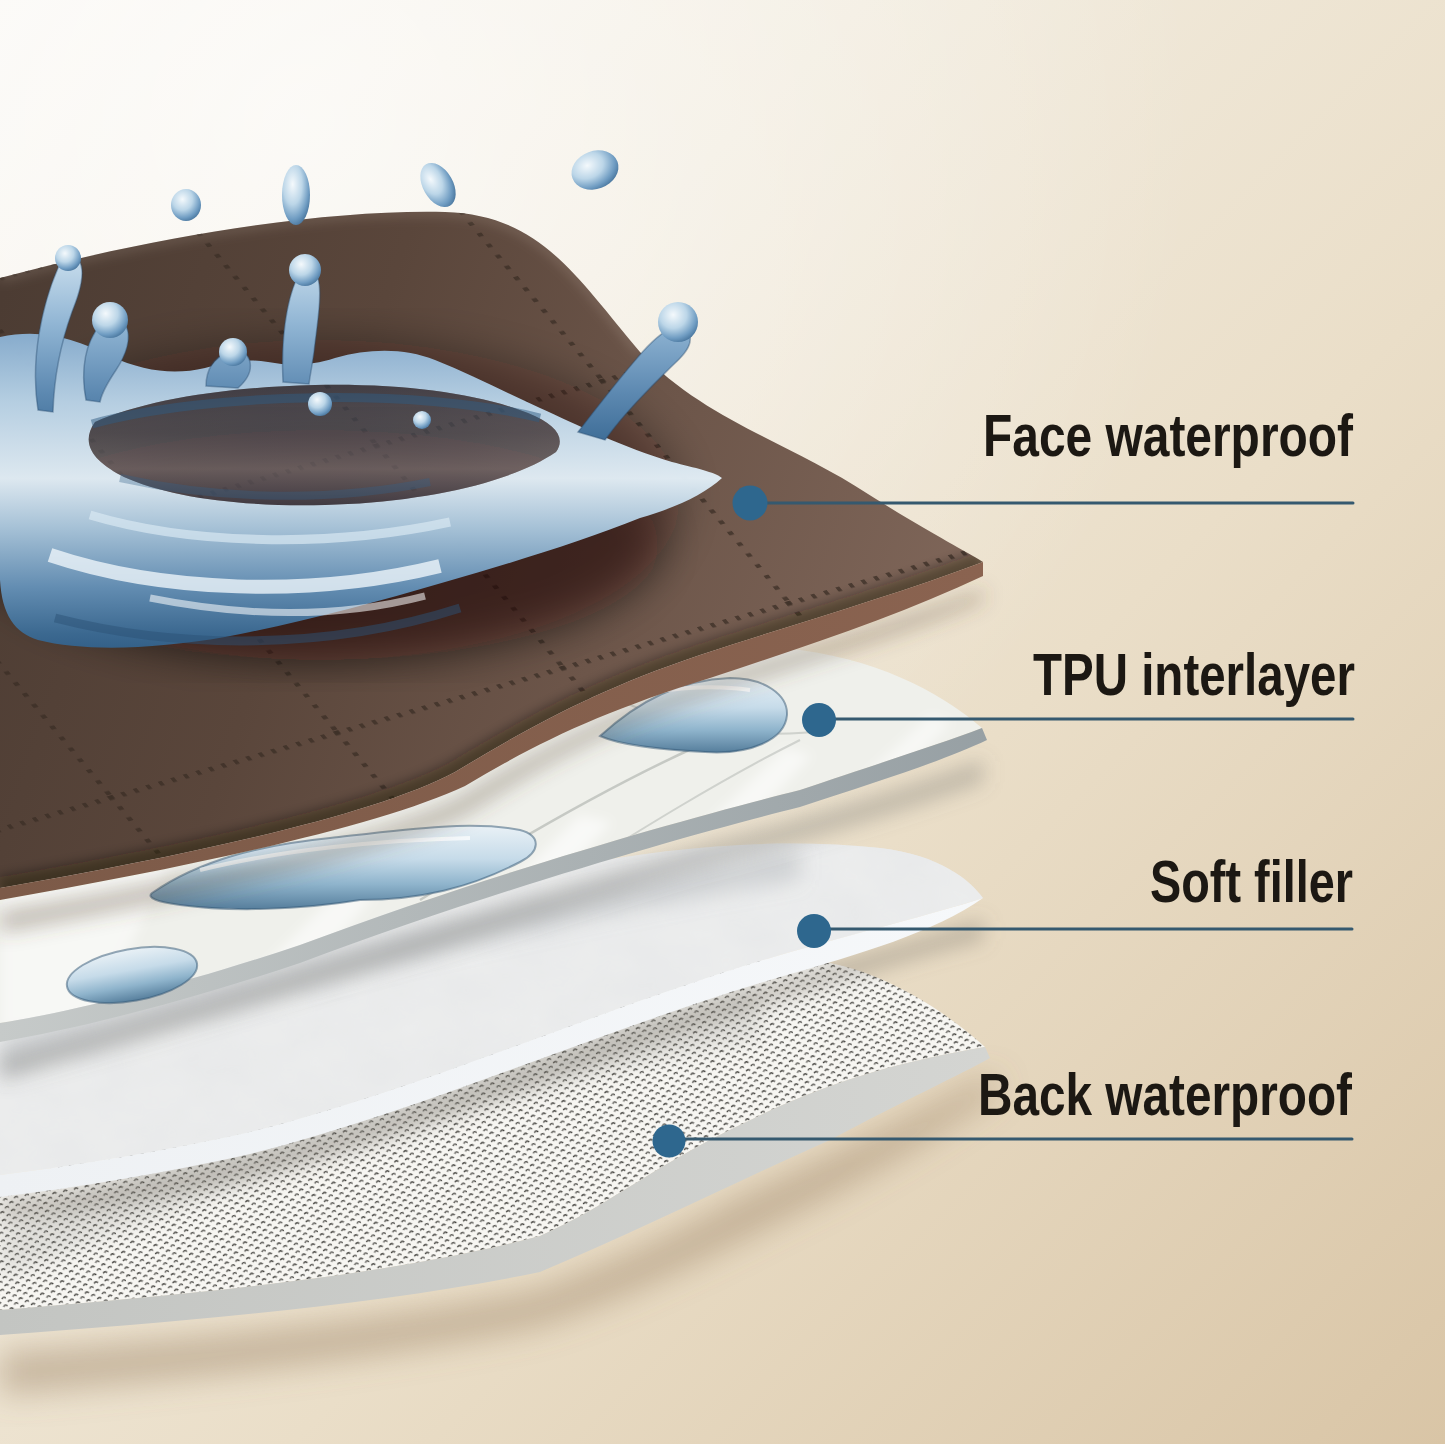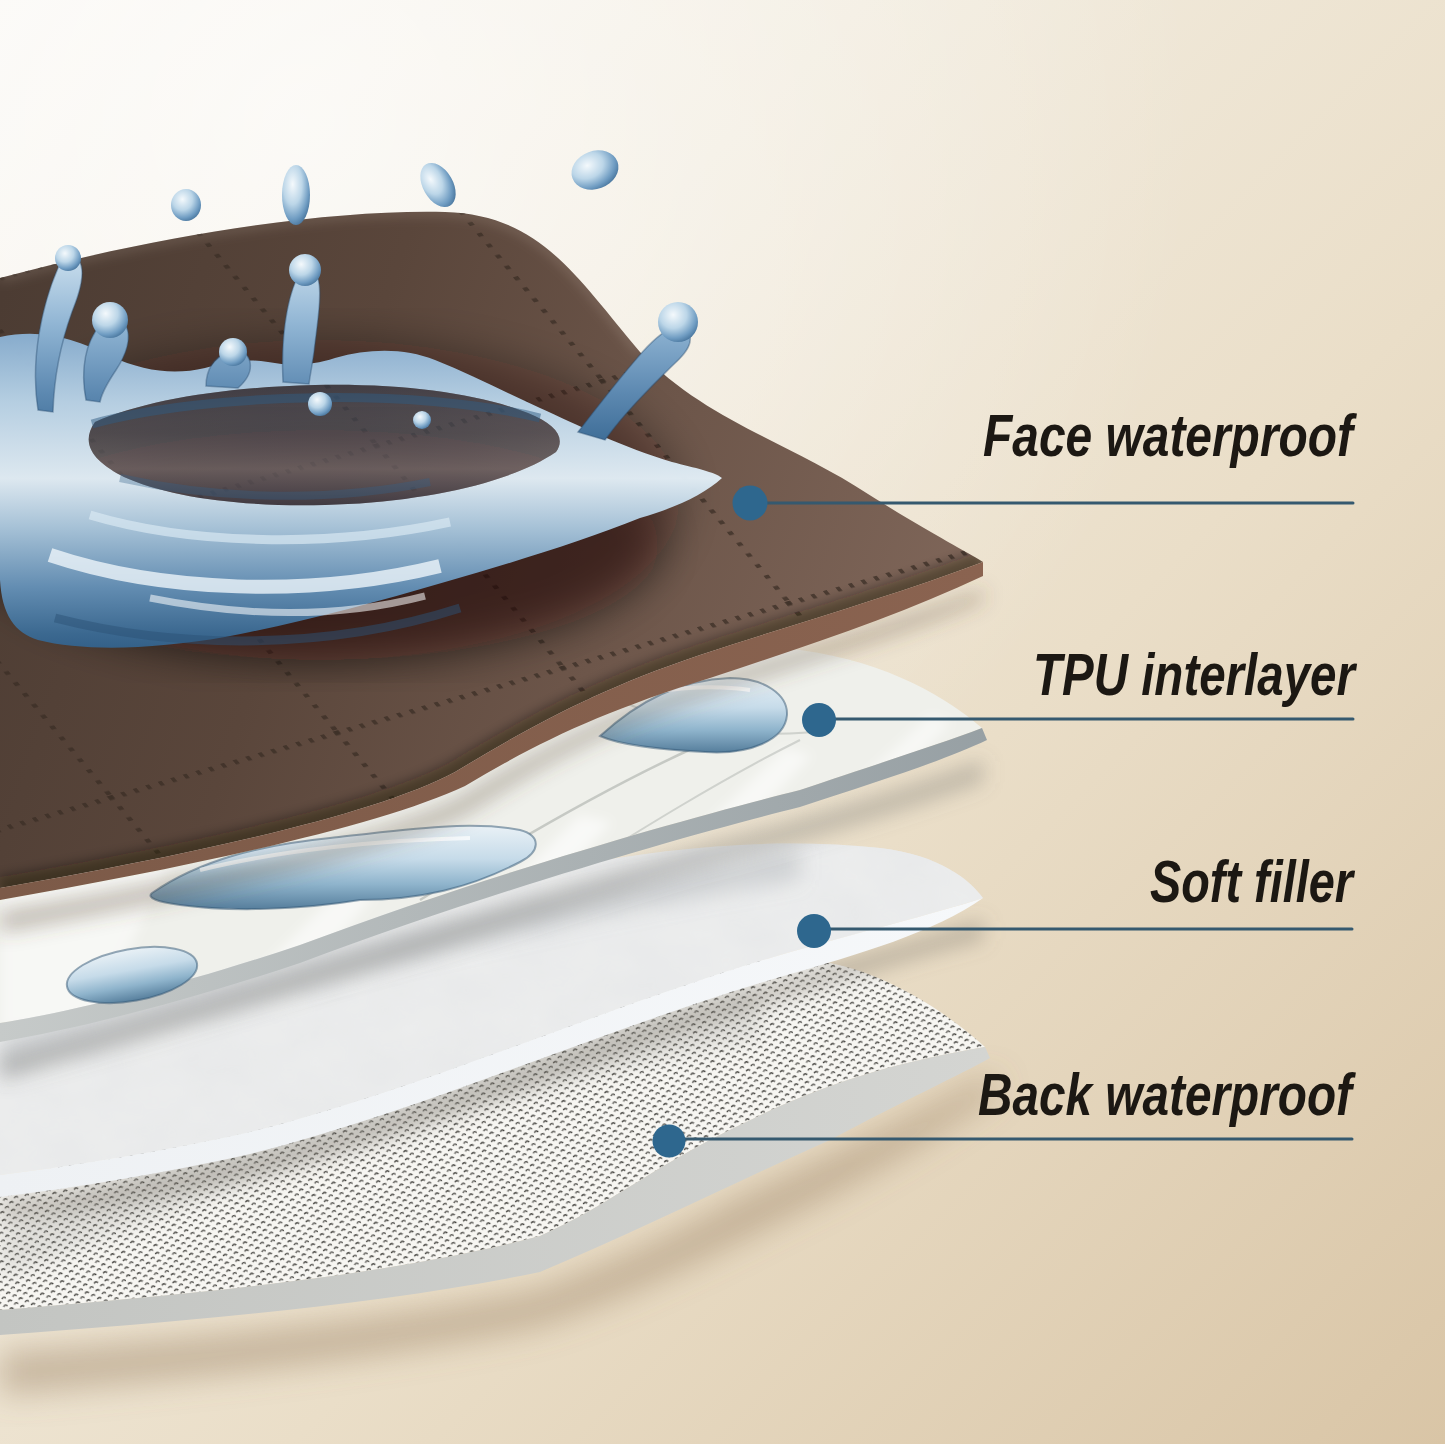--- a/index.html
+++ b/index.html
@@ -1,16 +1,16 @@
 <!DOCTYPE html>
 <html><head>
 <meta charset="utf-8">
 <style>
   html,body{margin:0;padding:0;background:#fff;}
-  .stage{position:relative;width:1445px;height:1444px;overflow:hidden;font-family:"Liberation Sans",sans-serif;font-style:italic;}
+  .stage{position:relative;width:1445px;height:1444px;overflow:hidden;font-family:"Liberation Sans",sans-serif;}
   svg{display:block;}
   text{font-family:"Liberation Sans",sans-serif;font-weight:bold;fill:#1c1813;}
 </style>
 </head>
 <body>
 
 <div class="stage">
 <svg width="1445" height="1444" viewBox="0 0 1445 1444">
   <defs>
     <linearGradient id="bg" x1="0" y1="0" x2="1445" y2="1444" gradientUnits="userSpaceOnUse">

